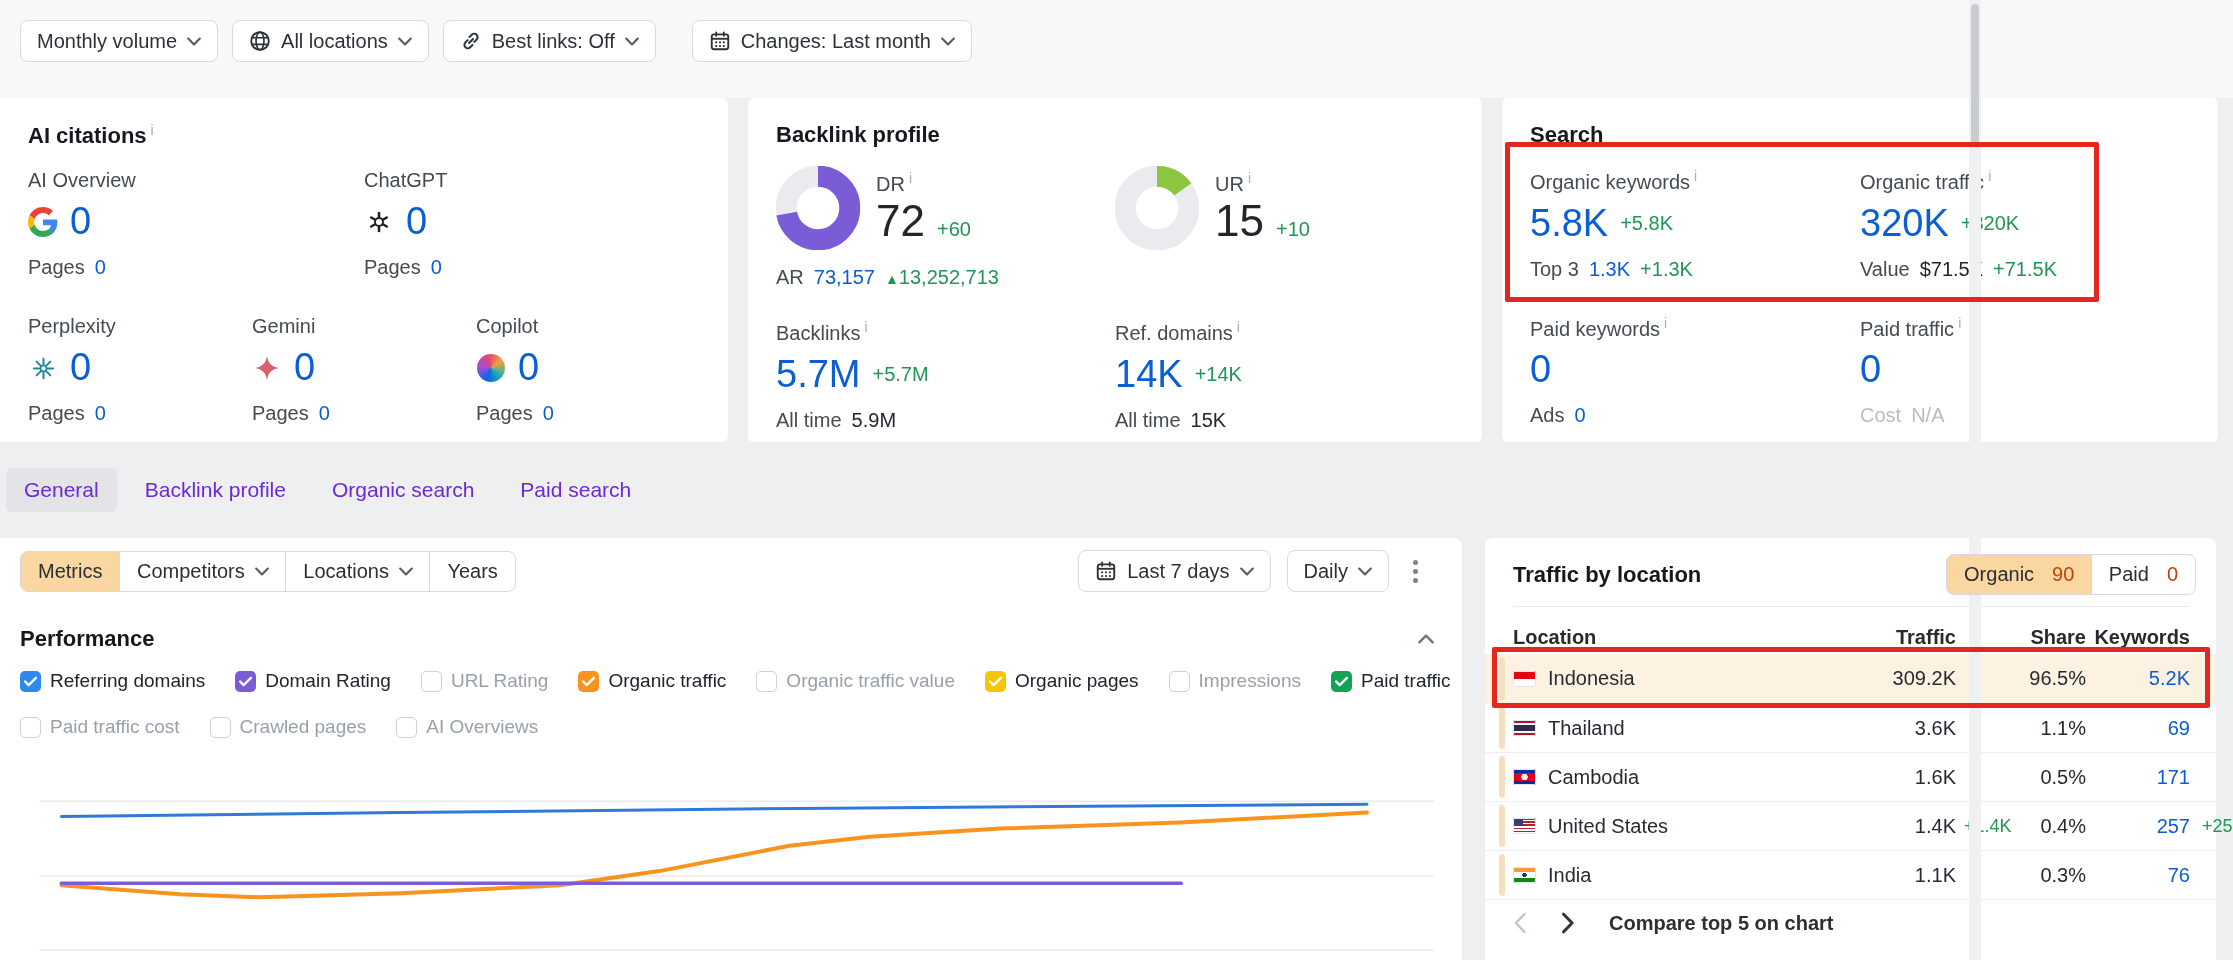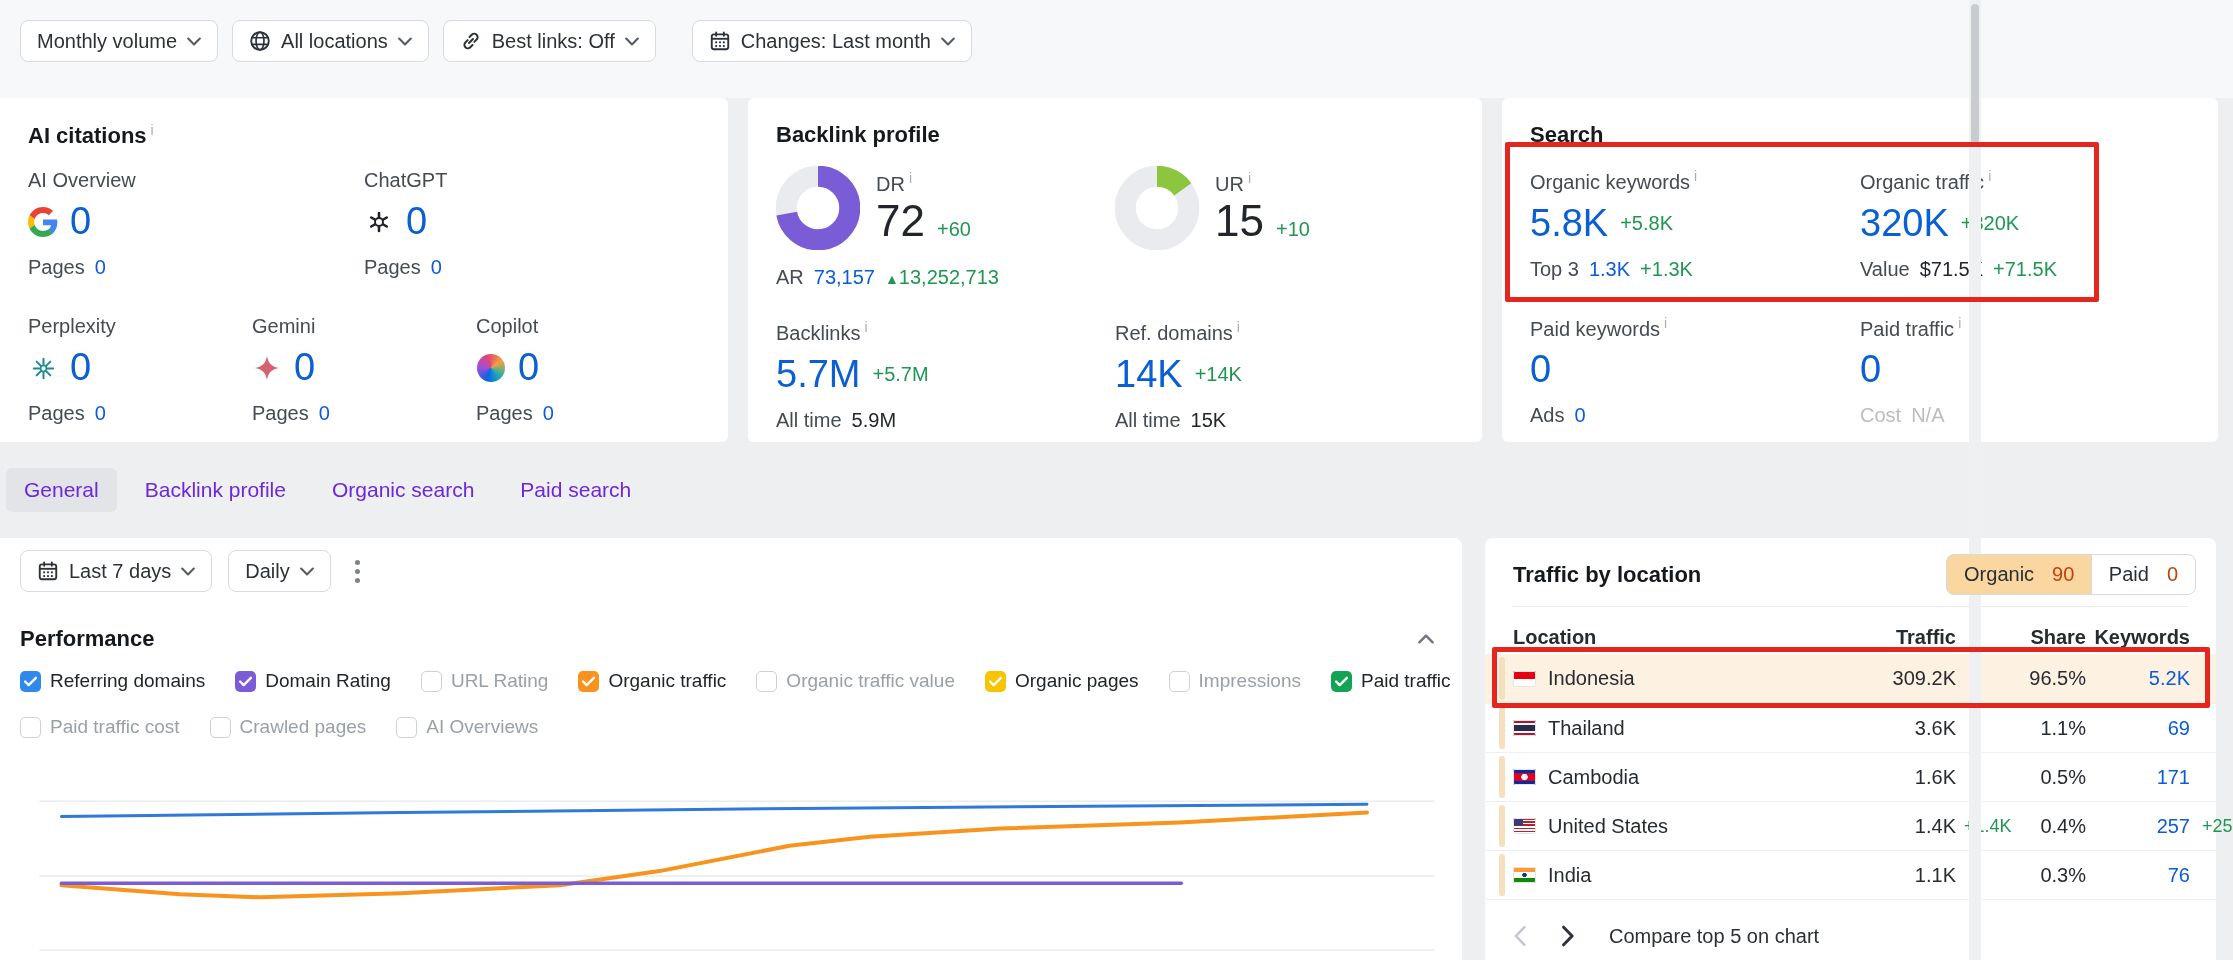--- a/index.html
+++ b/index.html
@@ -111,21 +111,21 @@
   .c-keywords .delta { left:calc(100% - 14px); }
   .flag { width:23px; height:16px; border-radius:2px; flex:0 0 auto; box-shadow:0 0 0 1px #e3e5e8 inset; }
   .flag-id { background:linear-gradient(180deg,#e70011 0 50%,#fff 50%); }
   .flag-th { background:linear-gradient(180deg,#a51931 0 17%,#f4f5f8 17% 33%,#2d2a4a 33% 67%,#f4f5f8 67% 83%,#a51931 83%); }
   .flag-kh { background:radial-gradient(circle 4px at 50% 50%, #f5f3ee 0 3px, transparent 3.5px),
              linear-gradient(180deg,#032ea1 0 25%,#e00025 25% 75%,#032ea1 75%); }
   .flag-us { background-image:linear-gradient(#3c3b6e,#3c3b6e),repeating-linear-gradient(180deg,#b22234 0 1.6px,#fff 1.6px 3.2px);
              background-size:10px 8px,100% 100%; background-repeat:no-repeat,repeat; }
   .flag-in { background:radial-gradient(circle 3px at 50% 50%, #054187 0 2px, transparent 2.4px),
              linear-gradient(180deg,#f93 0 33%,#fff 33% 67%,#128807 67%); }
-  .tl-footer { position:absolute; left:28px; right:20px; top:374px; height:48px; display:flex; align-items:center; gap:34px; }
+  .tl-footer { position:absolute; left:28px; right:20px; top:374px; height:48px; display:flex; gap:34px;font-weight:bold; }
   .pg-arrow { width:14px; height:22px; cursor:pointer; display:inline-flex; }
   .footer-label { font-size:20px; color:#2b3036; }
 
   
   .scroll-track { position:absolute; right:0; top:0; width:12px; height:960px; background:#eef0f2; }
   .scroll-thumb { position:absolute; right:2px; top:4px; width:8px; height:140px; border-radius:4px; background:#c8ccd1; cursor:pointer; }
 </style>
 </head>
 <body>
 
@@ -400,20 +400,36 @@
 
   <div class="tabs">
     <div class="tab active">General</div>
     <div class="tab">Backlink profile</div>
     <div class="tab">Organic search</div>
     <div class="tab">Paid search</div>
   </div>
 
   <div id="panel-metrics">
     <div class="controls">
+      <div class="btn-group">
+        <div class="seg active-orange">Metrics</div>
+        <div class="seg">
+            <span>Competitors</span>
+            <svg class="chev" viewBox="0 0 12 7">
+              <path d="M1 1l5 5 5-5" fill="none" stroke="currentColor" stroke-width="1.8" stroke-linecap="round" stroke-linejoin="round"></path>
+            </svg>
+          </div>
+        <div class="seg">
+            <span>Locations</span>
+            <svg class="chev" viewBox="0 0 12 7">
+              <path d="M1 1l5 5 5-5" fill="none" stroke="currentColor" stroke-width="1.8" stroke-linecap="round" stroke-linejoin="round"></path>
+            </svg>
+          </div>
+        <div class="seg">Years</div>
+      </div>
       <div class="right-controls">
         <div class="tbtn">
           <svg class="ic" viewBox="0 0 20 20">
               <rect x="2.5" y="4" width="15" height="13.5" rx="2" fill="none" stroke="currentColor" stroke-width="1.7"></rect>
               <path d="M2.5 8h15" stroke="currentColor" stroke-width="1.7"></path>
               <path d="M6.5 2.3v3M13.5 2.3v3" stroke="currentColor" stroke-width="1.7" stroke-linecap="round"></path>
               <g fill="currentColor">
                 <circle cx="6.5" cy="11.2" r="1"></circle>
                 <circle cx="10" cy="11.2" r="1"></circle>
                 <circle cx="13.5" cy="11.2" r="1"></circle>

